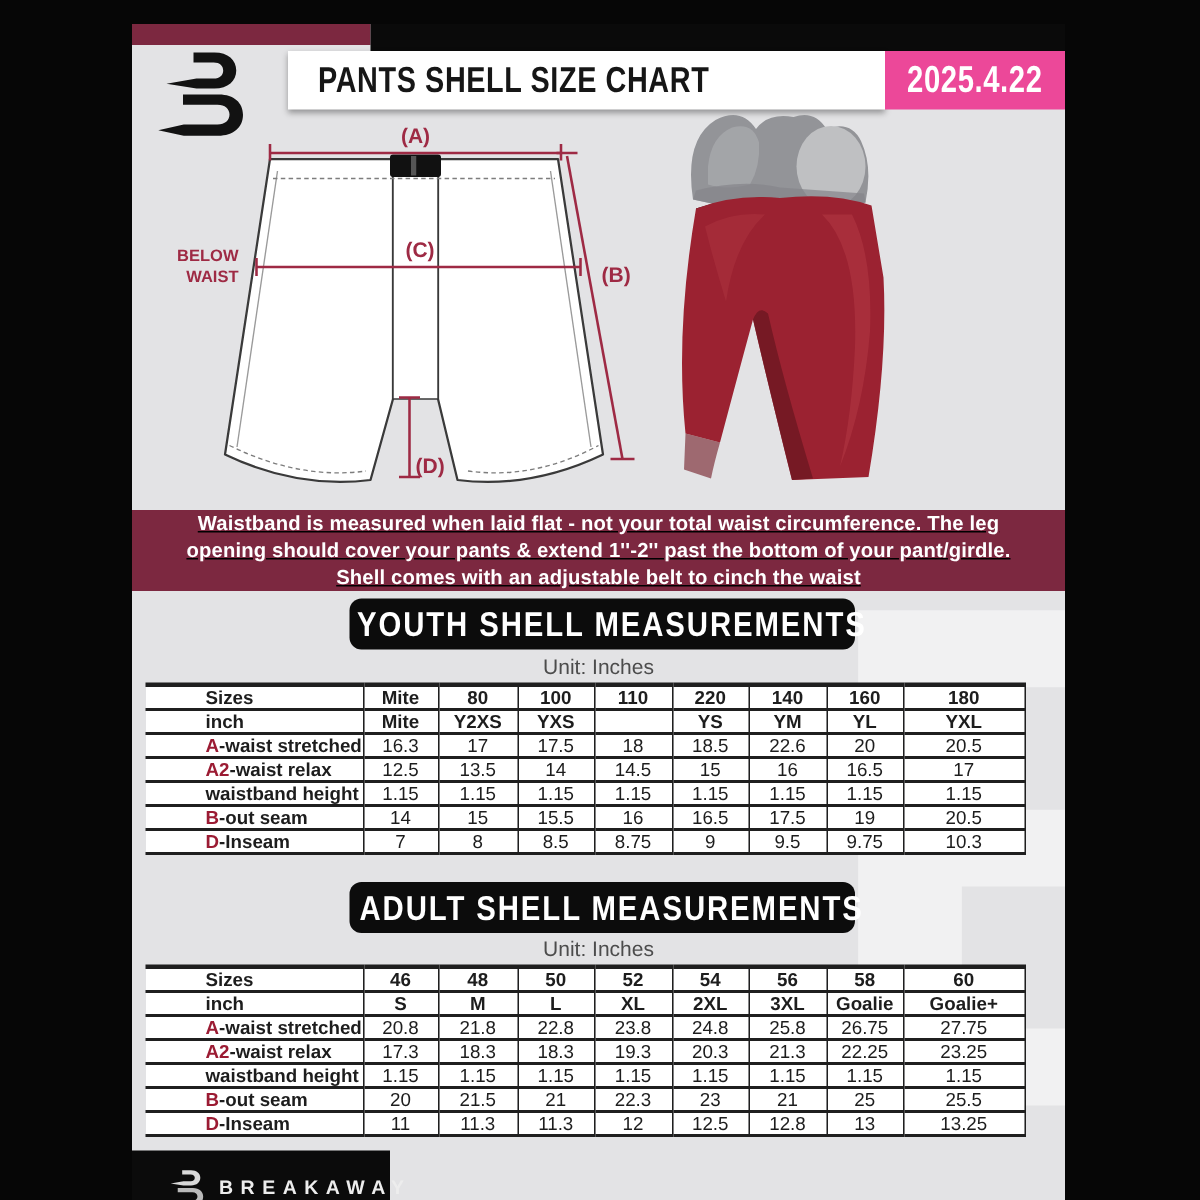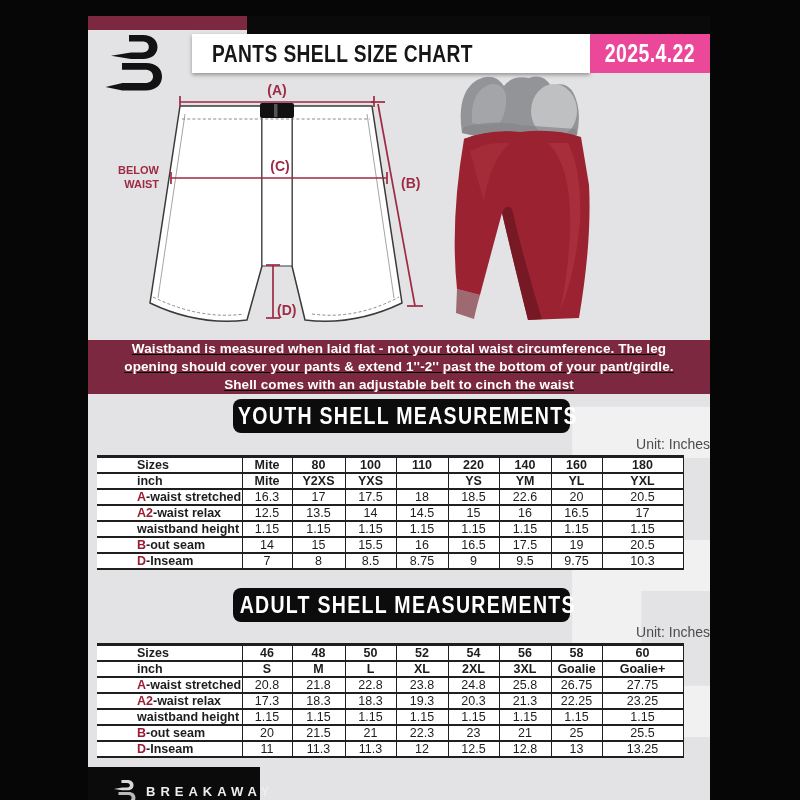--- a/index.html
+++ b/index.html
@@ -54,21 +54,21 @@
   
   .section-banner{
     position:absolute;left:145px;width:324px;height:34px;background:#0c0c0c;border-radius:8px;
     display:flex;align-items:center;justify-content:center;z-index:2;padding-left:13px;
   }
   .section-banner .bt{
     color:#ffffff;font-size:23px;font-weight:700;letter-spacing:1.5px;white-space:nowrap;
     display:inline-block;transform:scaleX(.85);
   }
   .unit{
-    position:absolute;left:0;width:622px;text-align:right;z-index:2;
+    position:absolute;left:0;width:622px;text-align:center;z-index:2;
     font-size:14px;color:#4c4c4c;
   }
   
   .size-table{
     position:absolute;left:9px;border-collapse:collapse;table-layout:fixed;z-index:2;
   }
   .size-table td{
     background:#ffffff;border:1.6px solid #1f1f1f;border-top-width:2.4px;border-bottom-width:2.4px;
     height:14px;font-size:12.5px;line-height:14px;text-align:center;color:#1d1d1d;padding:0;
     overflow:hidden;white-space:nowrap;

